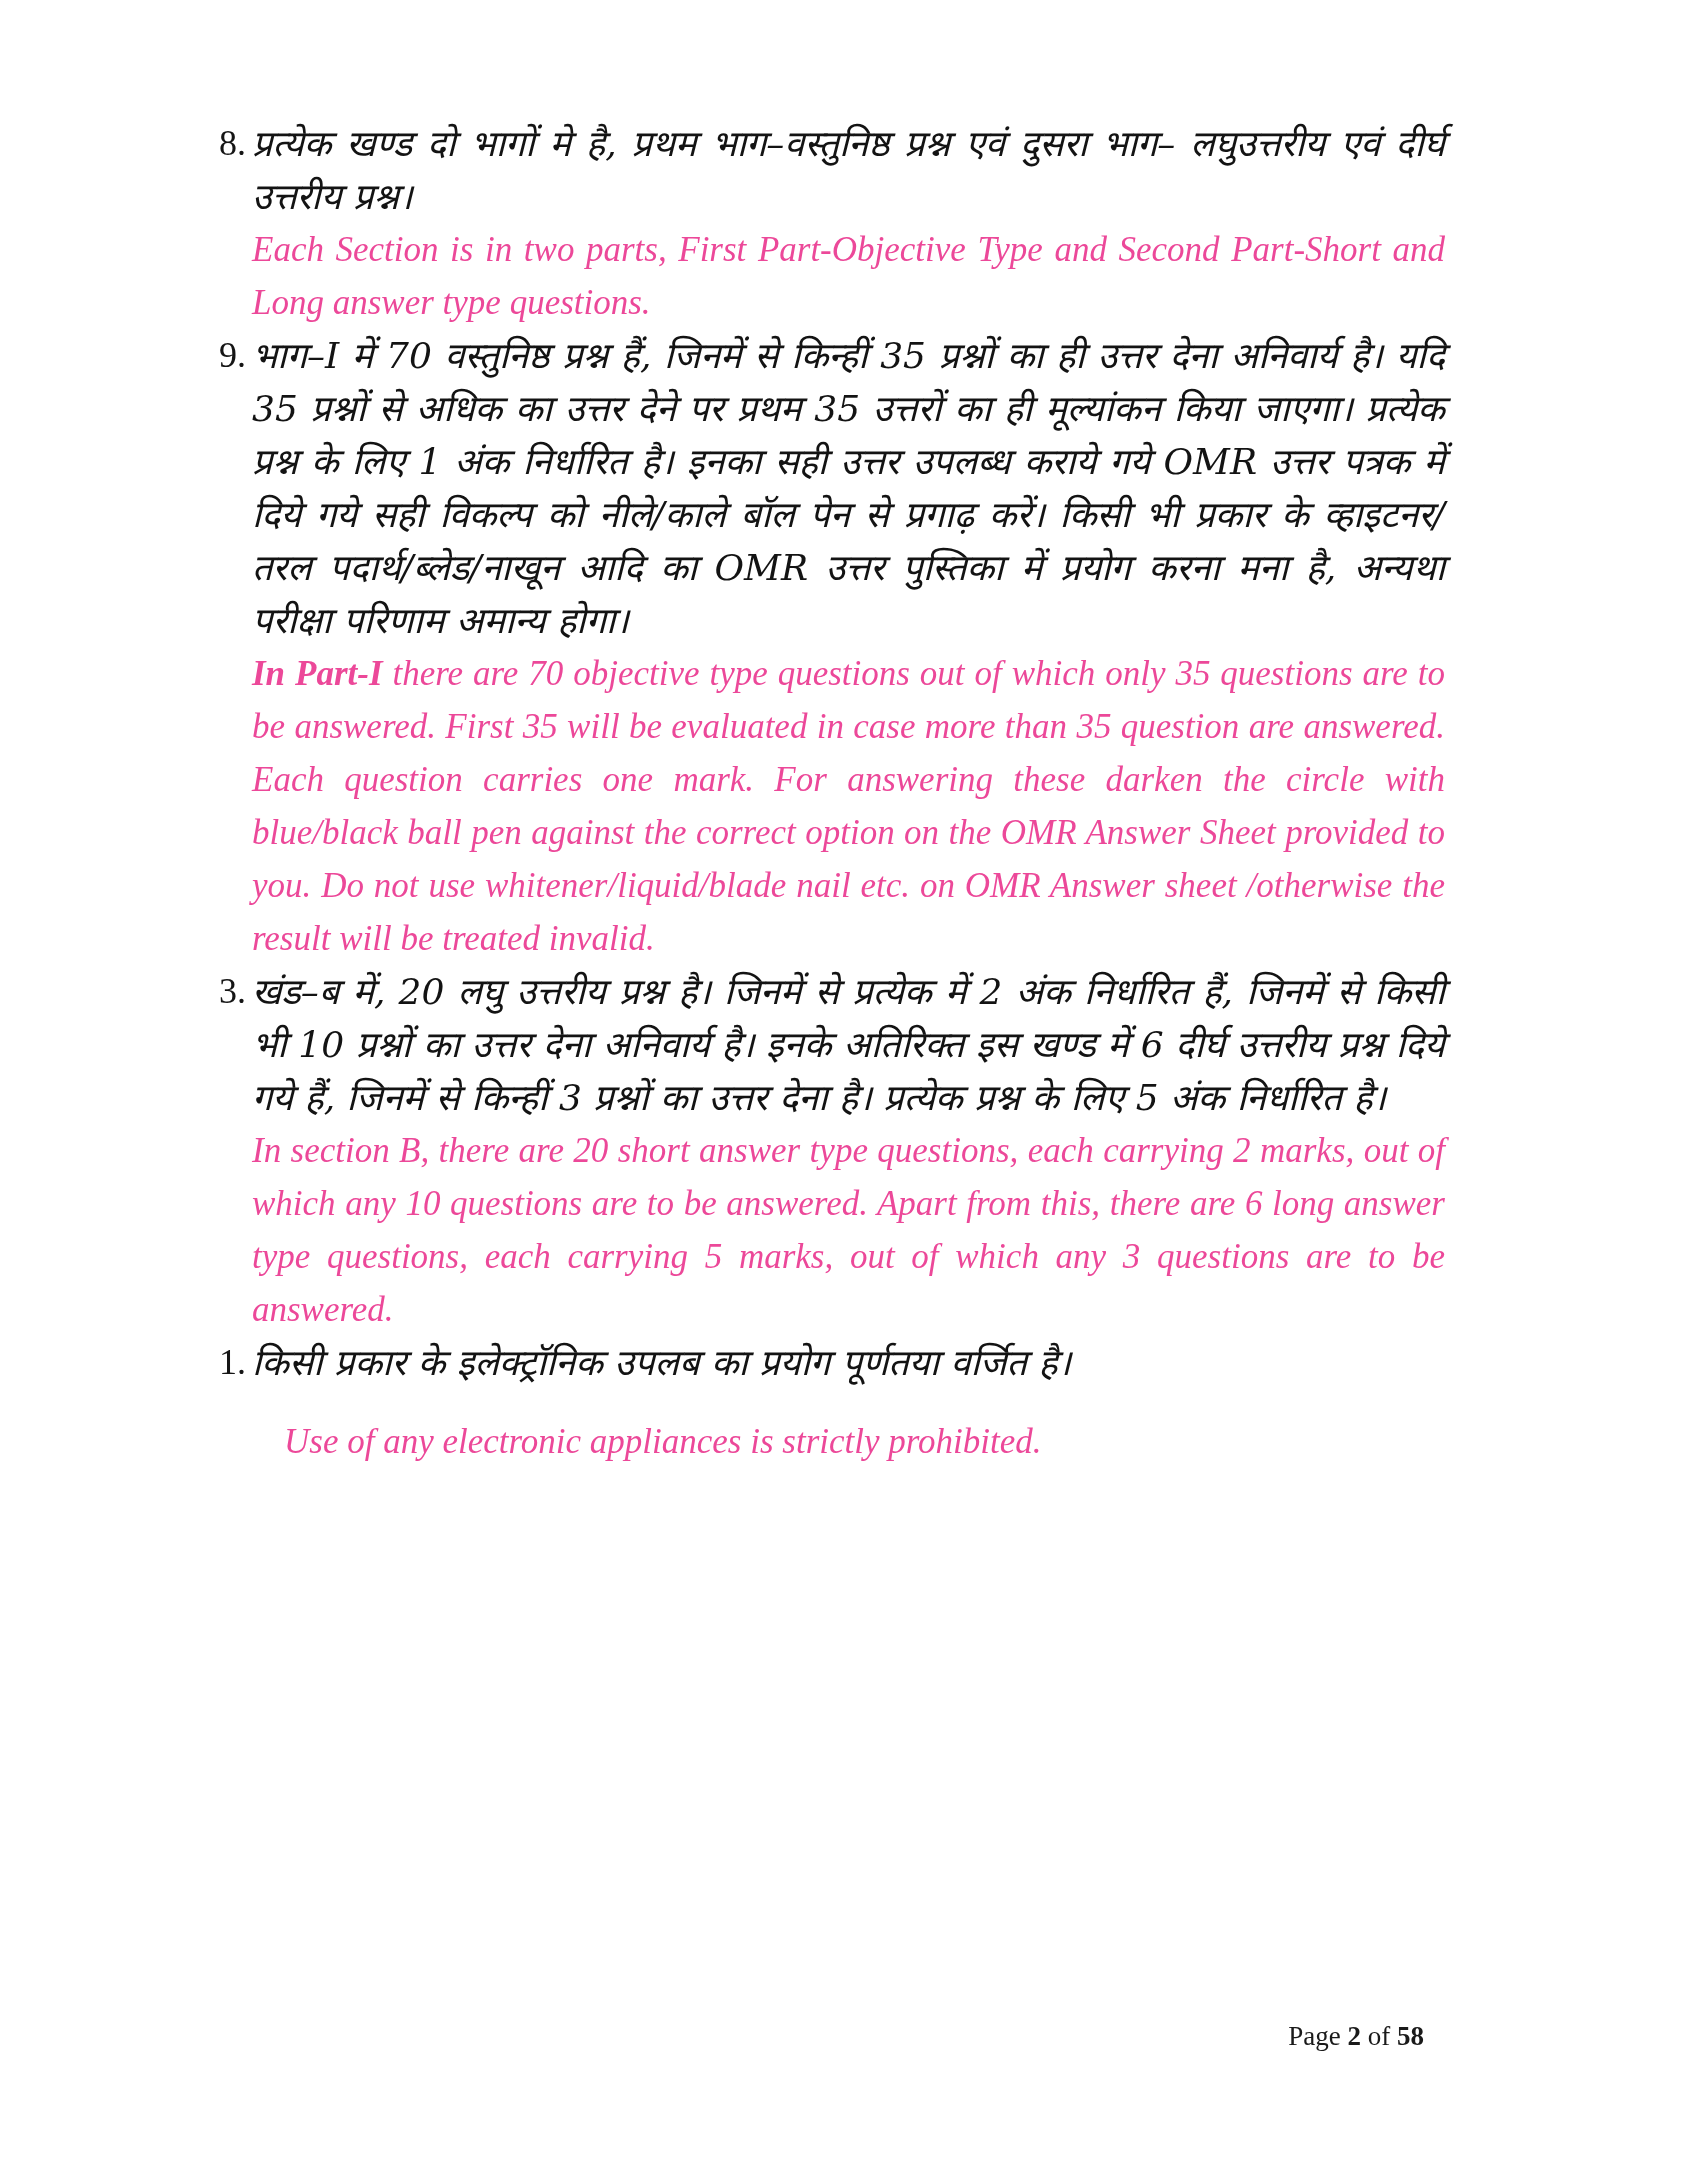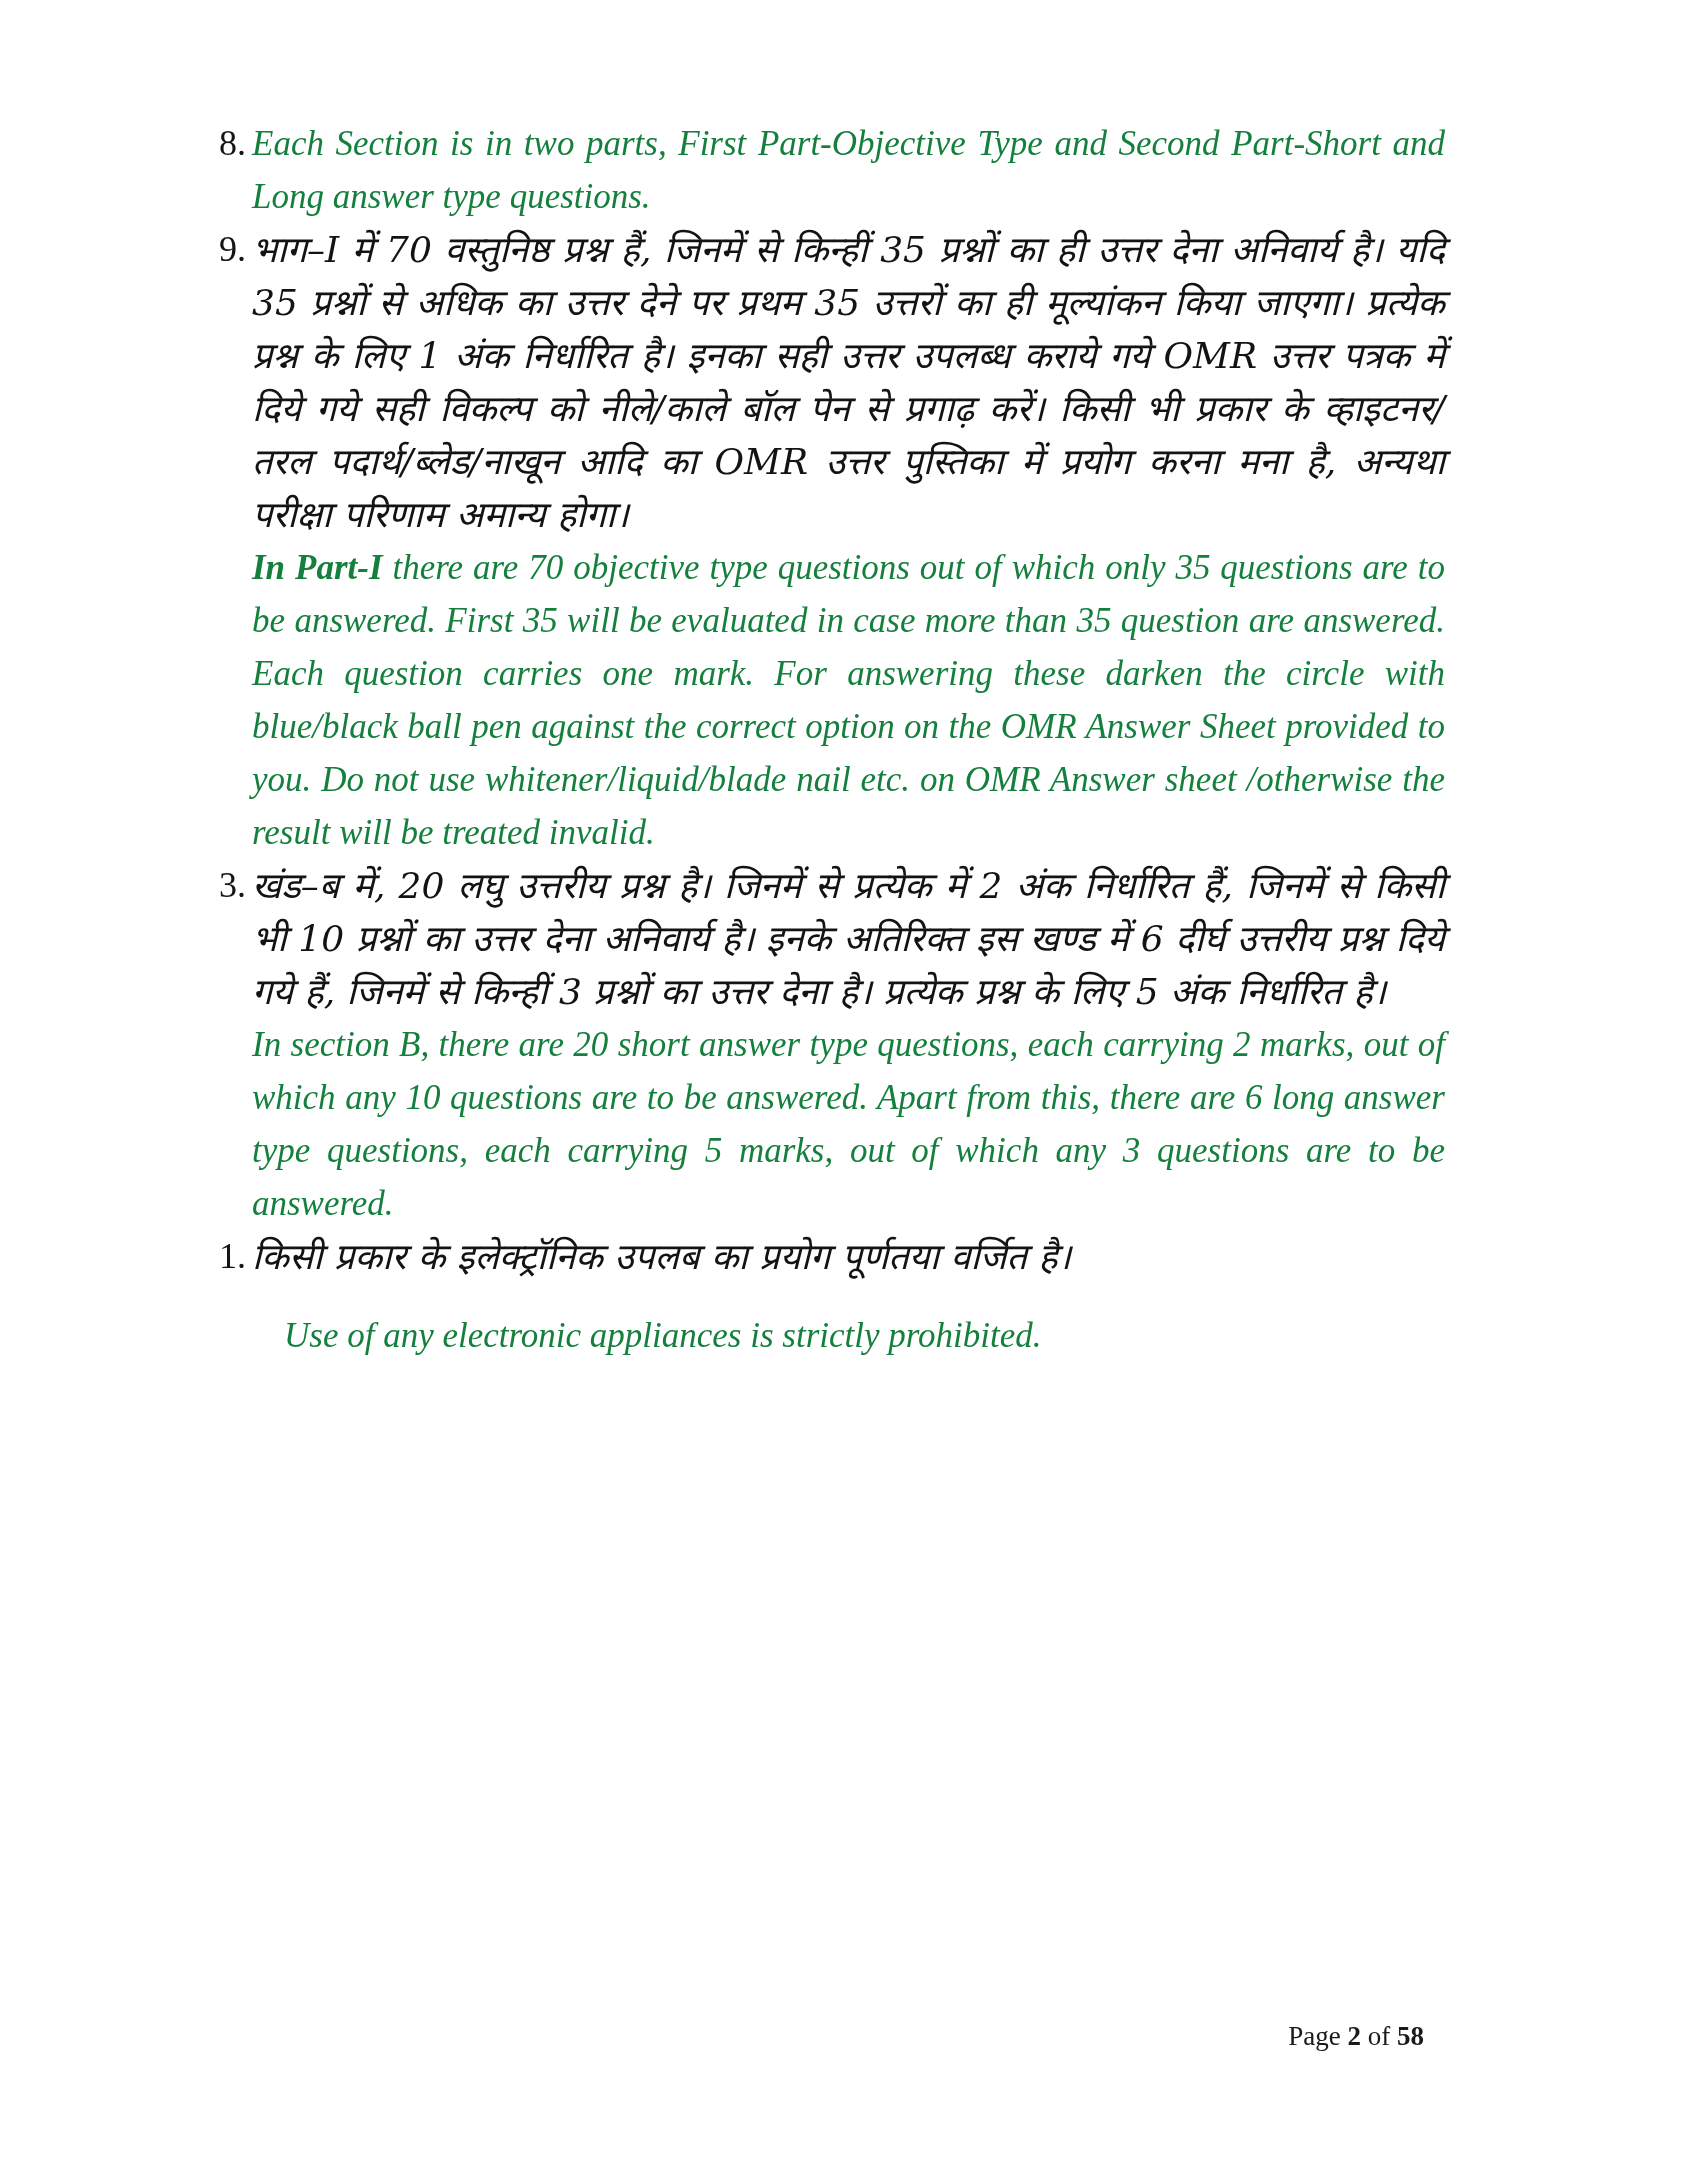--- a/index.html
+++ b/index.html
@@ -44,21 +44,21 @@
     text-justify: inter-word;
     color: #131313;
   }
   .english {
     font-family: "Liberation Serif", serif;
     font-style: italic;
     font-size: 35px;
     line-height: 53px;
     text-align: justify;
     text-justify: inter-word;
-    color: #15803d;
+    color: #ec4899;
   }
   .english .bold-lead { font-weight: bold; margin-top: 44px; }
   .item-11 .english { margin-top: 26px; margin-left: 32px; }
   .footer {
     position: absolute;
     top: 2020px;
     right: 259px;
     font-family: Liberation Serif, serif;
     font-size: 27px;
     line-height: 32px;
@@ -69,20 +69,21 @@
 </style>
 </head>
 <body>
 
 <div class="page">
 
   <div class="content">
 
     <div class="item item-8">
       <span class="item-num">8.</span>
+      <p class="hindi">प्रत्येक खण्ड दो भागों मे है, प्रथम भाग–वस्तुनिष्ठ प्रश्न एवं दुसरा भाग– लघुउत्तरीय एवं दीर्घ उत्तरीय प्रश्न।</p>
       <p class="english">Each Section is in two parts, First Part-Objective Type and Second Part-Short and Long answer type questions.</p>
     </div>
 
     <div class="item item-9">
       <span class="item-num">9.</span>
       <p class="hindi">भाग–I में 70 वस्तुनिष्ठ प्रश्न हैं, जिनमें से किन्हीं 35 प्रश्नों का ही उत्तर देना अनिवार्य है। यदि 35 प्रश्नों से अधिक का उत्तर देने पर प्रथम 35 उत्तरों का ही मूल्यांकन किया जाएगा। प्रत्येक प्रश्न के लिए 1 अंक निर्धारित है। इनका सही उत्तर उपलब्ध कराये गये OMR उत्तर पत्रक में दिये गये सही विकल्प को नीले/काले बॉल पेन से प्रगाढ़ करें। किसी भी प्रकार के व्हाइटनर/तरल पदार्थ/ब्लेड/नाखून आदि का OMR उत्तर पुस्तिका में प्रयोग करना मना है, अन्यथा परीक्षा परिणाम अमान्य होगा।</p>
       <p class="english"><span class="bold-lead">In Part-I</span><span> there are 70 objective type questions out of which only 35 questions are to be answered. First 35 will be evaluated in case more than 35 question are answered. Each question carries one mark. For answering these darken the circle with blue/black ball pen against the correct option on the OMR Answer Sheet provided to you. Do not use whitener/liquid/blade nail etc. on OMR Answer sheet /otherwise the result will be treated invalid.</span></p>
     </div>
 
     <div class="item item-10">

